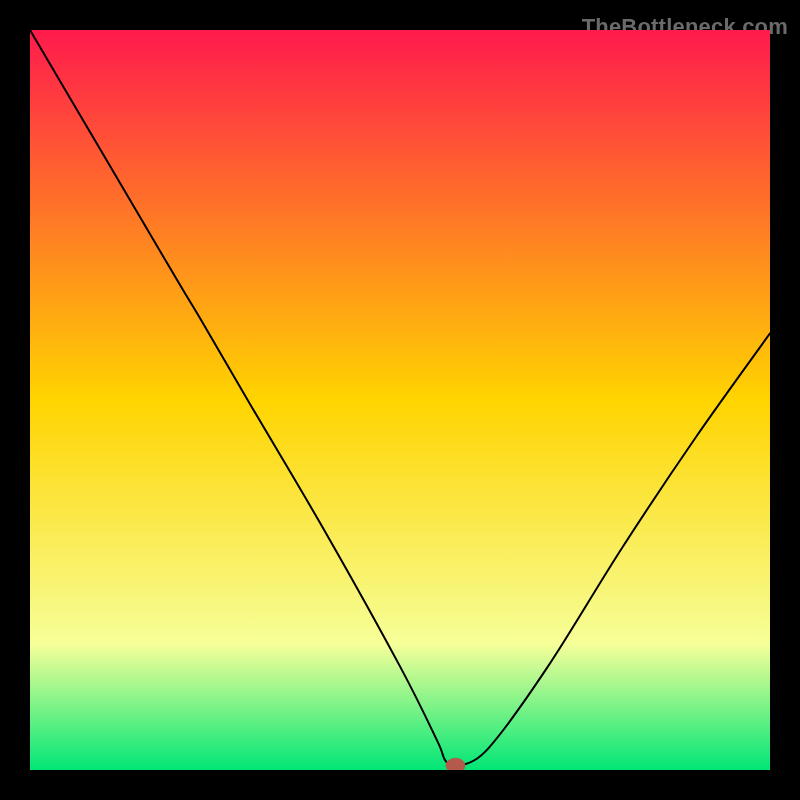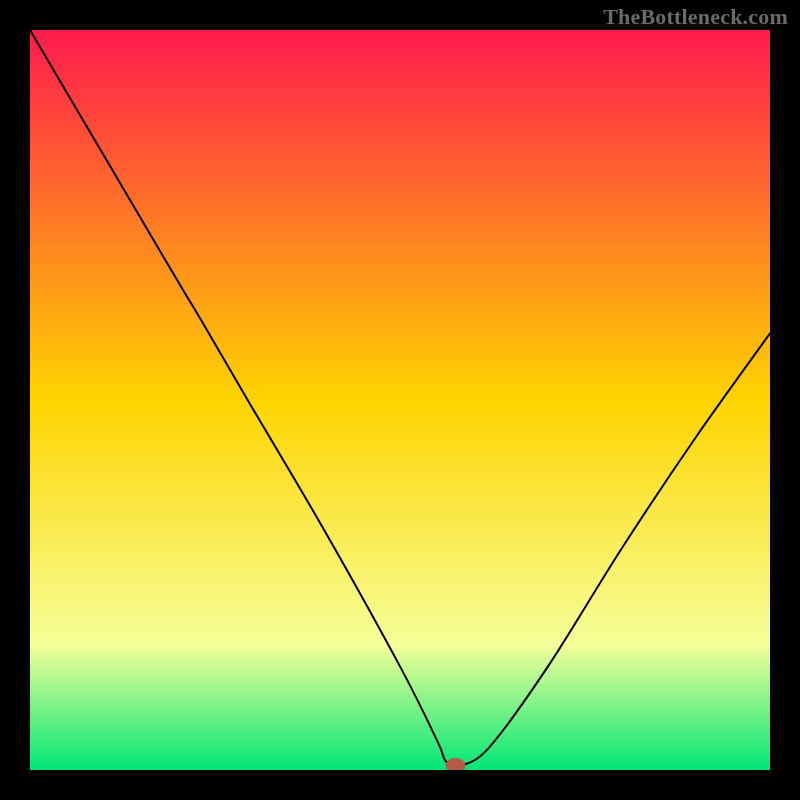--- a/index.html
+++ b/index.html
@@ -5,23 +5,23 @@
   * { margin: 0; padding: 0; box-sizing: border-box; }
   html, body { width: 800px; height: 800px; overflow: hidden; background: #000; }
   .frame {
     position: relative;
     width: 800px;
     height: 800px;
     background: #000;
   }
   .watermark {
     position: absolute;
-    top: 4px;
+    top: 14px;
     right: 12px;
-    font-family: Liberation Serif, serif;
+    font-family: Liberation Sans, sans-serif;
     font-size: 22px;
     font-weight: 600;
     color: #6a6a6a;
     letter-spacing: 0.2px;
     margin-left: 15px;
   }
   .plot {
     position: absolute;
     left: 30px;
     top: 30px;

